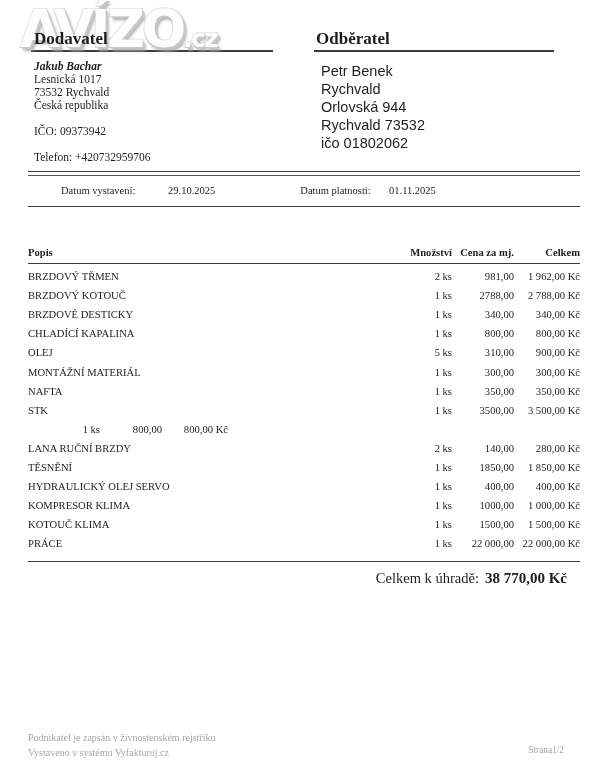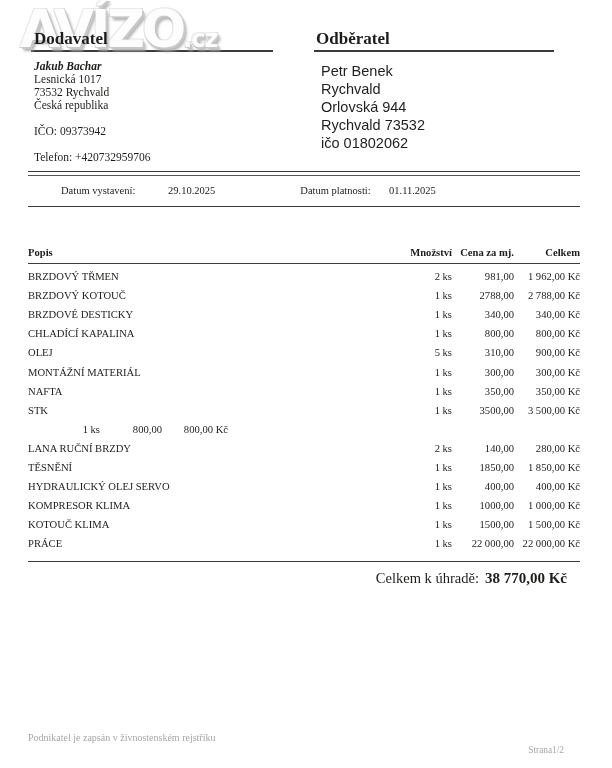--- a/index.html
+++ b/index.html
@@ -207,16 +207,17 @@
         </div>
       </div>
   </div>
 
   <div class="summary">
     <span>Celkem k úhradě:</span><span class="val">38 770,00 Kč</span>
   </div>
 
   <div class="footer-left">
     <div>Podnikatel je zapsán v živnostenském rejstříku</div>
+    <div>Vystaveno v systému Vyfakturuj.cz</div>
   </div>
   <div class="footer-page">Strana1/2</div>
 
 </div>
 
 </body></html>

